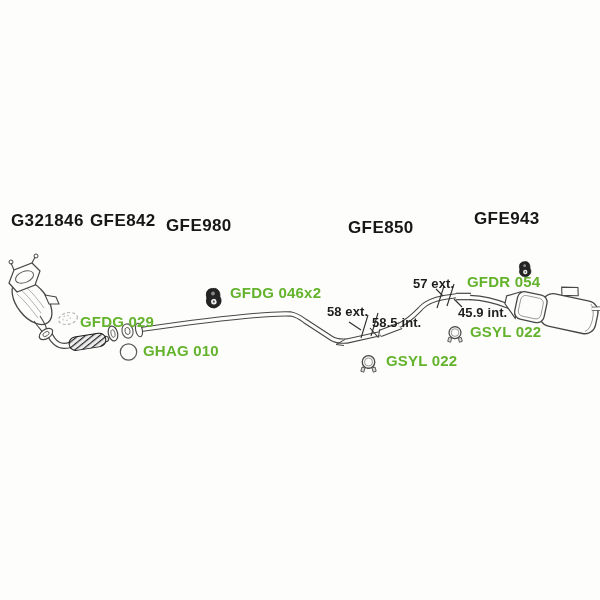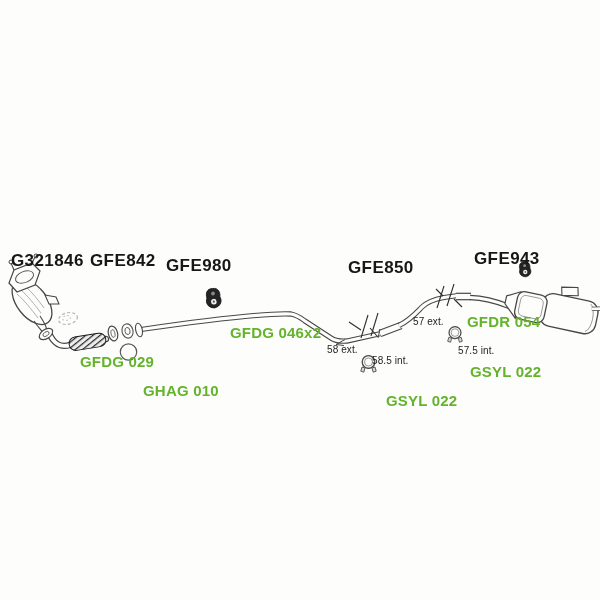--- a/index.html
+++ b/index.html
@@ -4,30 +4,30 @@
 <style>
   html,body{margin:0;padding:0;}
   .canvas{
     position:relative;
     width:600px;height:600px;
     background:#fdfdfc;
     overflow:hidden;
     font-family:"Liberation Sans", sans-serif;
   }
   .artwork{position:absolute;left:0;top:0;}
-  .lbl{position:absolute;white-space:nowrap;line-height:1;margin-top:40px;}
+  .lbl{position:absolute;white-space:nowrap;line-height:1;}
   .pn{
     font-size:17px;font-weight:bold;color:#171717;letter-spacing:.4px;
   }
   .code{
     font-size:15px;font-weight:bold;color:#64b32c;letter-spacing:.2px;
     cursor:pointer;
   }
   .dim{
-    font-size:10px;font-weight:normal;color:#1e1e1e;letter-spacing:.1px;
+    font-size:13px;font-weight:bold;color:#1e1e1e;letter-spacing:.1px;
   }
 </style>
 </head>
 <body>
 
 <div class="canvas">
 
   <svg class="artwork" width="600" height="600" viewBox="0 0 600 600">
     <defs>
       <pattern id="flexHatch" patternUnits="userSpaceOnUse" width="4.5" height="4.5" patternTransform="rotate(60)">
@@ -156,15 +156,15 @@
   <div class="lbl code" style="left:80px;top:314px">GFDG 029</div>
   <div class="lbl code" style="left:230px;top:285px">GFDG 046x2</div>
   <div class="lbl code" style="left:143px;top:343px">GHAG 010</div>
   <div class="lbl code" style="left:386px;top:353px">GSYL 022</div>
   <div class="lbl code" style="left:467px;top:274px">GFDR 054</div>
   <div class="lbl code" style="left:470px;top:324px">GSYL 022</div>
 
   <div class="lbl dim" style="left:327px;top:305px">58 ext.</div>
   <div class="lbl dim" style="left:372px;top:316px">58.5 int.</div>
   <div class="lbl dim" style="left:413px;top:277px">57 ext.</div>
-  <div class="lbl dim" style="left:458px;top:306px">57.5 int.</div>
+  <div class="lbl dim" style="left:458px;top:306px">45.9 int.</div>
 
 </div>
 
 </body></html>

